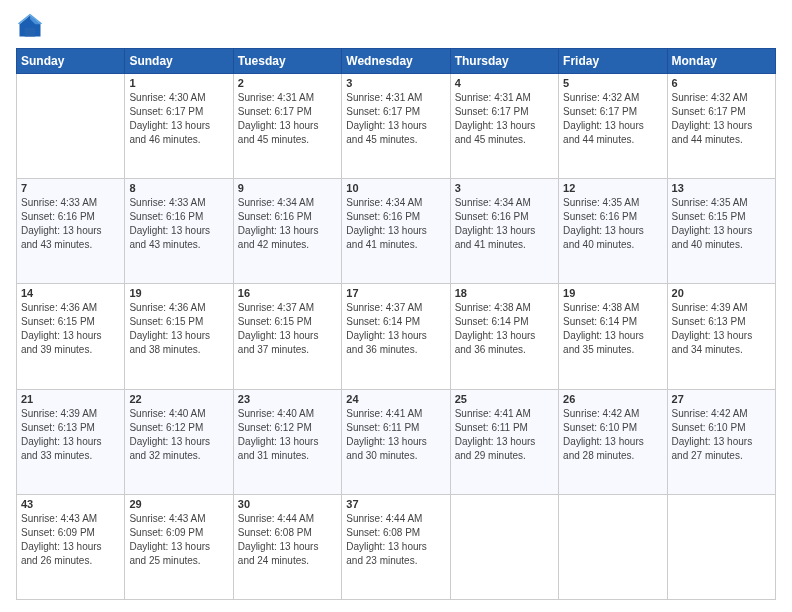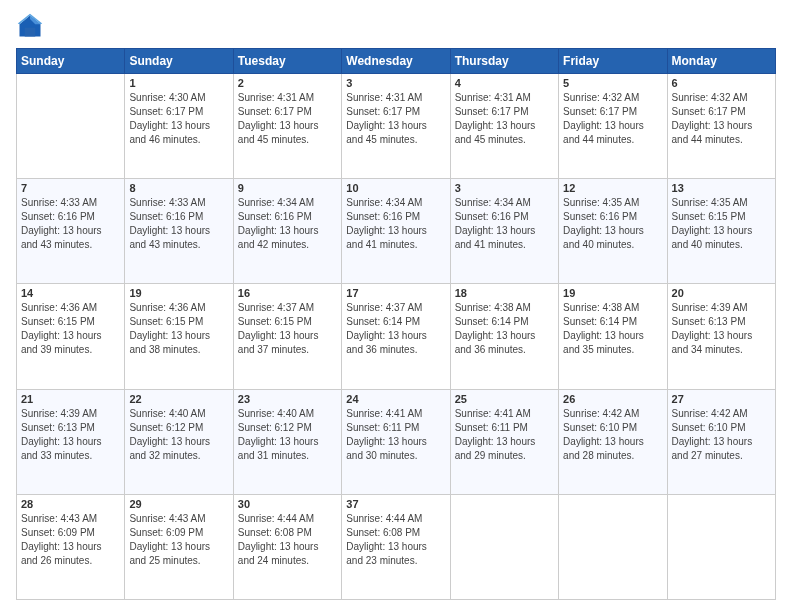--- a/index.html
+++ b/index.html
@@ -338,21 +338,21 @@
           <td>
             <span class="day-num">27</span>
             <div class="day-info" style="white-space: pre-line;">Sunrise: 4:42 AM
 Sunset: 6:10 PM
 Daylight: 13 hours
 and 27 minutes.</div>
           </td>
         </tr>
         <tr>
           <td>
-            <span class="day-num">28</span>
+            <span class="day-num">43</span>
             <div class="day-info" style="white-space: pre-line;">Sunrise: 4:43 AM
 Sunset: 6:09 PM
 Daylight: 13 hours
 and 26 minutes.</div>
           </td>
           <td>
             <span class="day-num">29</span>
             <div class="day-info" style="white-space: pre-line;">Sunrise: 4:43 AM
 Sunset: 6:09 PM
 Daylight: 13 hours

